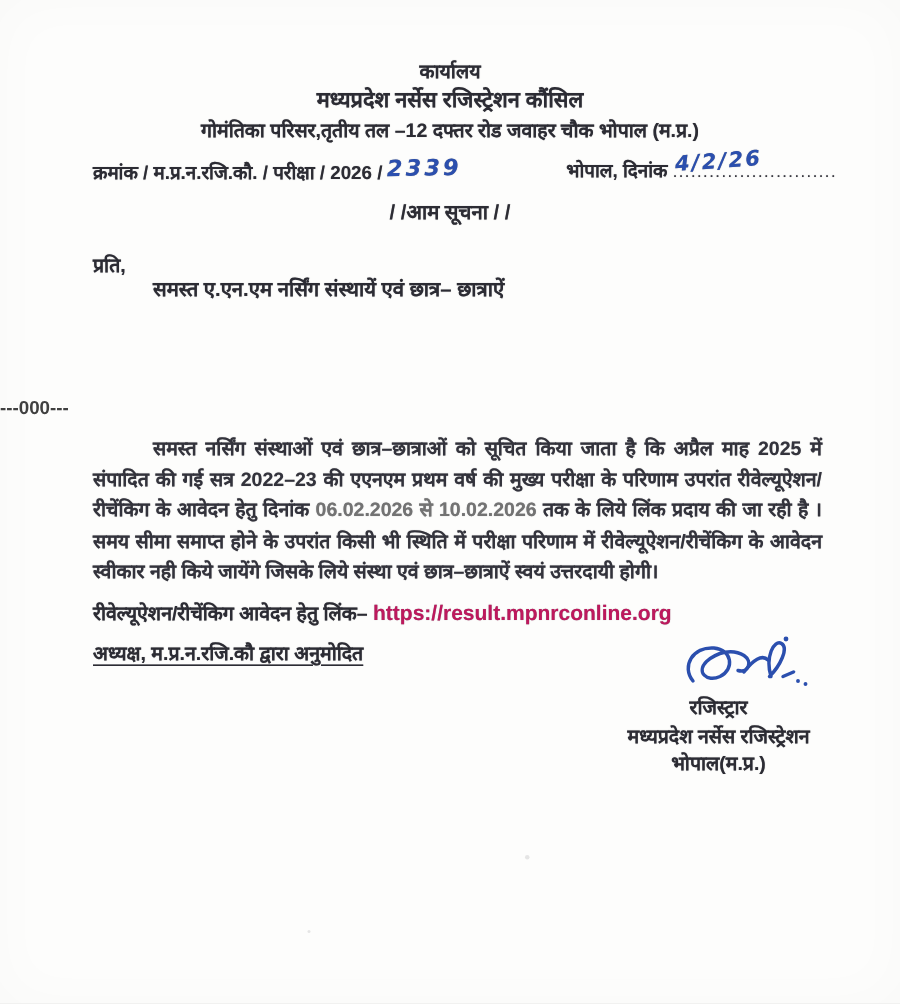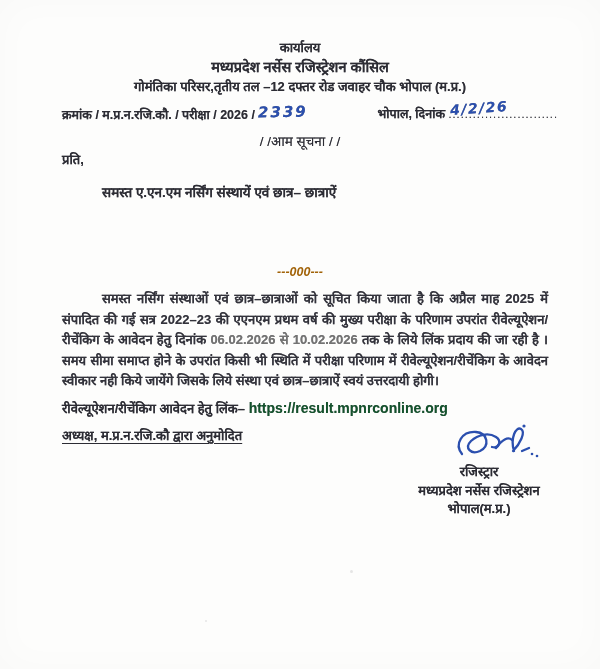--- a/index.html
+++ b/index.html
@@ -32,41 +32,41 @@
   .ref-hand{font-size:15px;letter-spacing:2px;display:inline-block;transform:rotate(-1deg) translateY(-2px);}
   .date-wrap{position:relative;display:inline-block;}
   .date-dots{font-weight:400;letter-spacing:1px;color:#3a3a42;font-size:11px;}
   .date-hand{
     position:absolute;left:2px;top:-7px;
     font-size:14px;letter-spacing:1.5px;
     transform:rotate(-4deg);
     white-space:nowrap;
   }
 
-  .notice-title{position:absolute;top:132px;left:0;width:100%;text-align:center;font-weight:400;font-size:13.5px;}
+  .notice-title{position:absolute;top:132px;left:0;width:100%;text-align:center;font-weight:700;font-size:13.5px;}
 
-  .salutation{position:absolute;top:150px;left:62px;font-weight:700;font-size:13px;}
+  .salutation{position:absolute;top:167px;left:62px;font-weight:700;font-size:13px;}
   .recipient{position:absolute;top:183px;left:102px;font-weight:700;font-size:13.5px;}
 
   .subject{
     position:absolute;top:220px;left:62px;width:486px;
     font-weight:700;font-size:13px;line-height:20px;text-align:justify;
   }
-  .separator{position:absolute;top:265px;left:0;width:100%;text-align:center;font-size:12.5px;font-weight:600;color:#a16207;font-style:italic;}
+  .separator{position:absolute;top:265px;left:0;width:100%;font-size:12.5px;font-weight:600;color:#404040;}
 
   .body-par{
     position:absolute;top:289px;left:62px;width:486px;
     font-size:13px;line-height:20.5px;text-align:justify;
     font-weight:600;color:#33333c;
     text-indent:40px;
   }
   .body-par b{font-weight:700;color:#737373;}
 
   .linkline{position:absolute;top:399px;left:62px;font-size:13px;font-weight:700;}
-  .link-url{font-family:"Liberation Sans","DejaVu Sans",sans-serif;font-size:14px;font-weight:700;color:#14532d;}
+  .link-url{font-family:"Liberation Sans","DejaVu Sans",sans-serif;font-size:14px;font-weight:700;color:#be185d;}
 
   .approval{
     position:absolute;top:426px;left:62px;
     font-size:13px;font-weight:700;
     text-decoration:underline;
     text-underline-offset:3px;
   }
 
   .signature{position:absolute;top:422px;left:452px;width:96px;height:46px;}
   .registrar-block{

